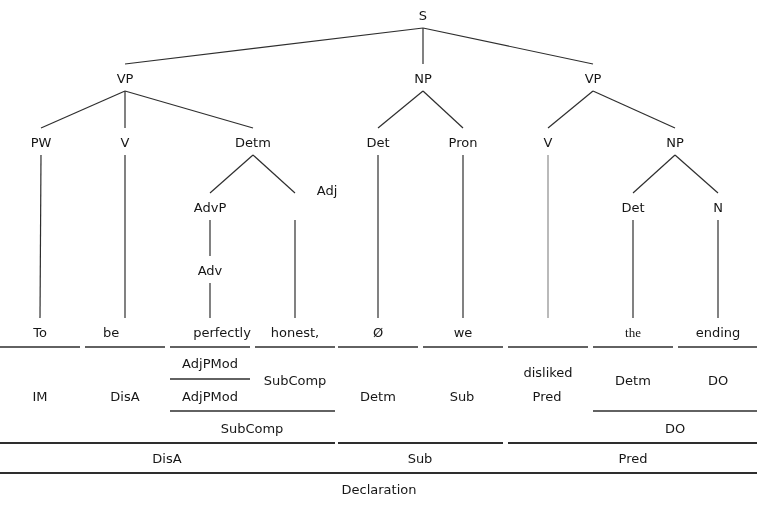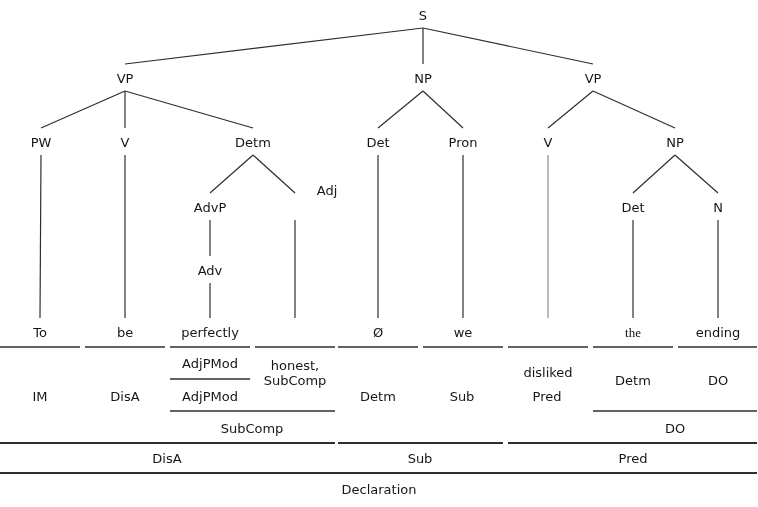--- a/index.html
+++ b/index.html
@@ -84,23 +84,23 @@
       <span class="lbl" style="left: 378px; top: 142px;">Det</span>
       <span class="lbl" style="left: 463px; top: 142px;">Pron</span>
       <span class="lbl" style="left: 548px; top: 142px;">V</span>
       <span class="lbl" style="left: 675px; top: 142px;">NP</span>
       <span class="lbl" style="left: 210px; top: 207px;">AdvP</span>
       <span class="lbl" style="left: 295px; top: 190px; margin-left: 32px;">Adj</span>
       <span class="lbl" style="left: 633px; top: 207px;">Det</span>
       <span class="lbl" style="left: 718px; top: 207px;">N</span>
       <span class="lbl" style="left: 210px; top: 270px;">Adv</span>
       <span class="lbl" style="left: 40px; top: 332px;">To</span>
-      <span class="lbl" style="left: 125px; top: 332px;">be</span>
-      <span class="lbl" style="left: 210px; top: 332px;">perfectly</span>
-      <span class="lbl" style="left: 295px; top: 332px; margin-top: 33px;">honest,</span>
+      <span class="lbl" style="left: 111px; top: 332px;">be</span>
+      <span class="lbl" style="left: 222px; top: 332px;">perfectly</span>
+      <span class="lbl" style="left: 295px; top: 332px;">honest,</span>
       <span class="lbl" style="left: 378px; top: 332px;">Ø</span>
       <span class="lbl" style="left: 463px; top: 332px;">we</span>
       <span class="lbl" style="left: 548px; top: 332px; margin-top: 40px;">disliked</span>
       <span class="lbl" style="left: 633px; top: 332px; font-family: Liberation Serif, serif;">the</span>
       <span class="lbl" style="left: 718px; top: 332px;">ending</span>
       <span class="lbl" style="left: 210px; top: 363px;">AdjPMod</span>
       <span class="lbl" style="left: 295px; top: 380px;">SubComp</span>
       <span class="lbl" style="left: 633px; top: 380px;">Detm</span>
       <span class="lbl" style="left: 718px; top: 380px;">DO</span>
       <span class="lbl" style="left: 40px; top: 396px;">IM</span>

